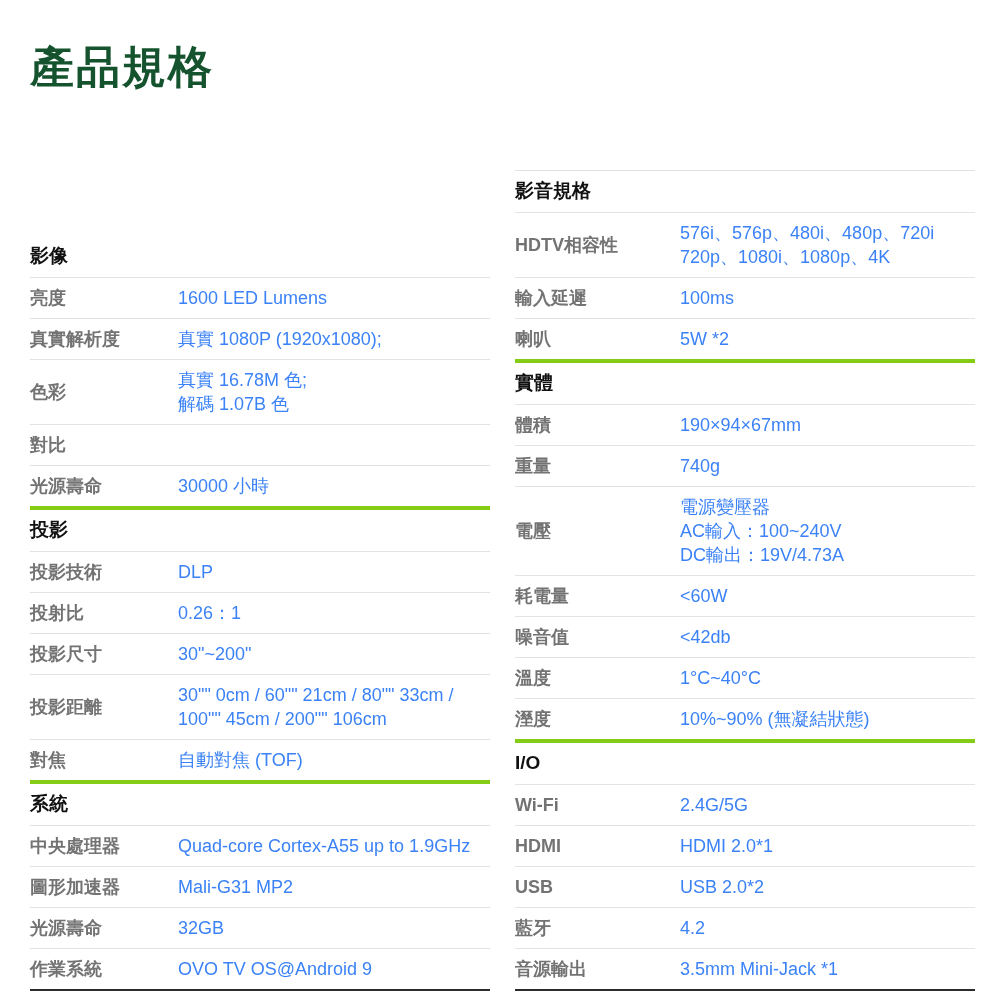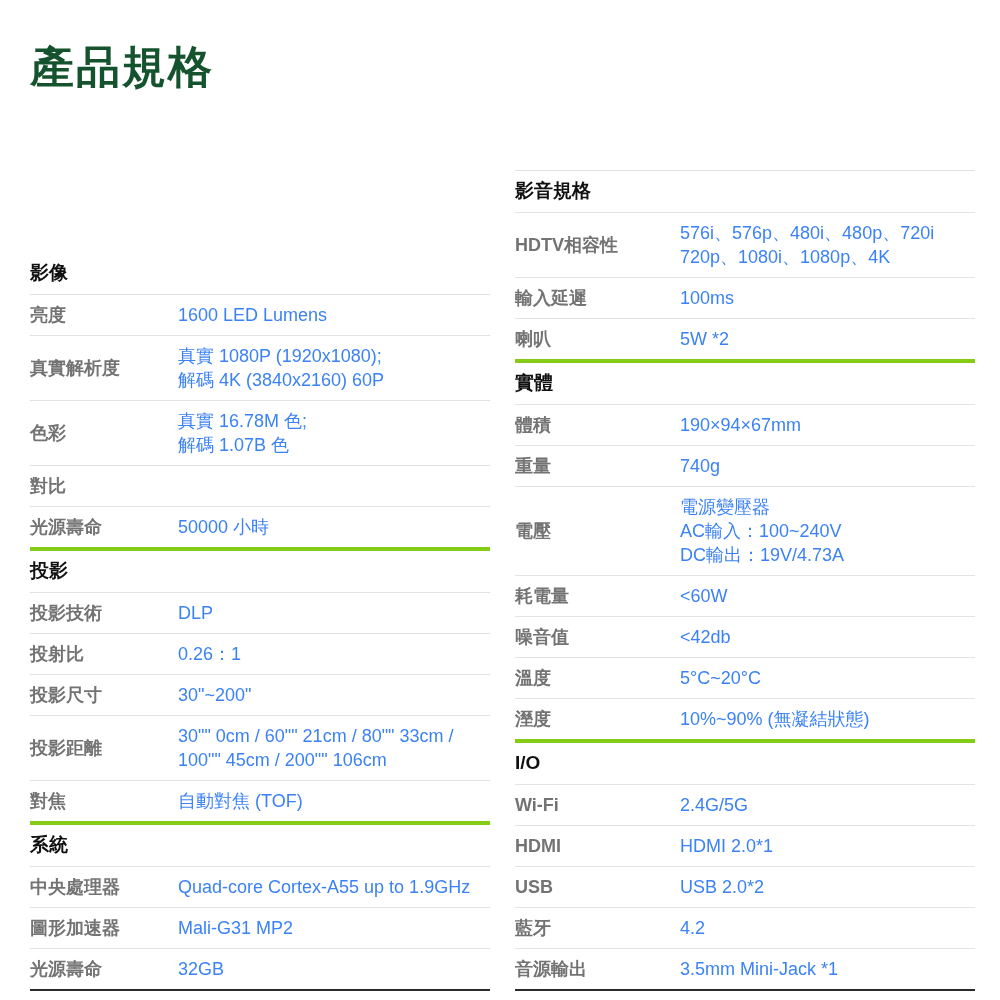--- a/index.html
+++ b/index.html
@@ -77,37 +77,36 @@
           <div class="row">
             <div class="label">亮度</div>
             <div class="value">
               <div class="vline">1600 LED Lumens</div>
             </div>
           </div>
           <div class="row">
             <div class="label">真實解析度</div>
             <div class="value">
               <div class="vline">真實 1080P (1920x1080);</div>
-              <div class="vline">解碼 4K (3840x2160) 60P</div>
             </div>
           </div>
           <div class="row">
             <div class="label">色彩</div>
             <div class="value">
               <div class="vline">真實 16.78M 色;</div>
               <div class="vline">解碼 1.07B 色</div>
             </div>
           </div>
           <div class="row">
             <div class="label">對比</div>
           </div>
           <div class="row">
             <div class="label">光源壽命</div>
             <div class="value">
-              <div class="vline">50000 小時</div>
+              <div class="vline">30000 小時</div>
             </div>
           </div>
         </div>
         <div class="section">
           <div class="sec-header">投影</div>
           <div class="row">
             <div class="label">投影技術</div>
             <div class="value">
               <div class="vline">DLP</div>
             </div>
@@ -149,20 +148,26 @@
           <div class="row">
             <div class="label">圖形加速器</div>
             <div class="value">
               <div class="vline">Mali-G31 MP2</div>
             </div>
           </div>
           <div class="row">
             <div class="label">光源壽命</div>
             <div class="value">
               <div class="vline">32GB</div>
+            </div>
+          </div>
+          <div class="row">
+            <div class="label">作業系統</div>
+            <div class="value">
+              <div class="vline">OVO TV OS@Android 9</div>
             </div>
           </div>
         </div>
       </div>
     <div class="spec-table col-right" id="right-table">
         <div class="section">
           <div class="sec-header">影音規格</div>
           <div class="row">
             <div class="label">HDTV相容性</div>
             <div class="value">
@@ -213,21 +218,21 @@
           </div>
           <div class="row">
             <div class="label">噪音值</div>
             <div class="value">
               <div class="vline">&lt;42db</div>
             </div>
           </div>
           <div class="row">
             <div class="label">溫度</div>
             <div class="value">
-              <div class="vline">5°C~20°C</div>
+              <div class="vline">1°C~40°C</div>
             </div>
           </div>
           <div class="row">
             <div class="label">溼度</div>
             <div class="value">
               <div class="vline">10%~90% (無凝結狀態)</div>
             </div>
           </div>
         </div>
         <div class="section">

